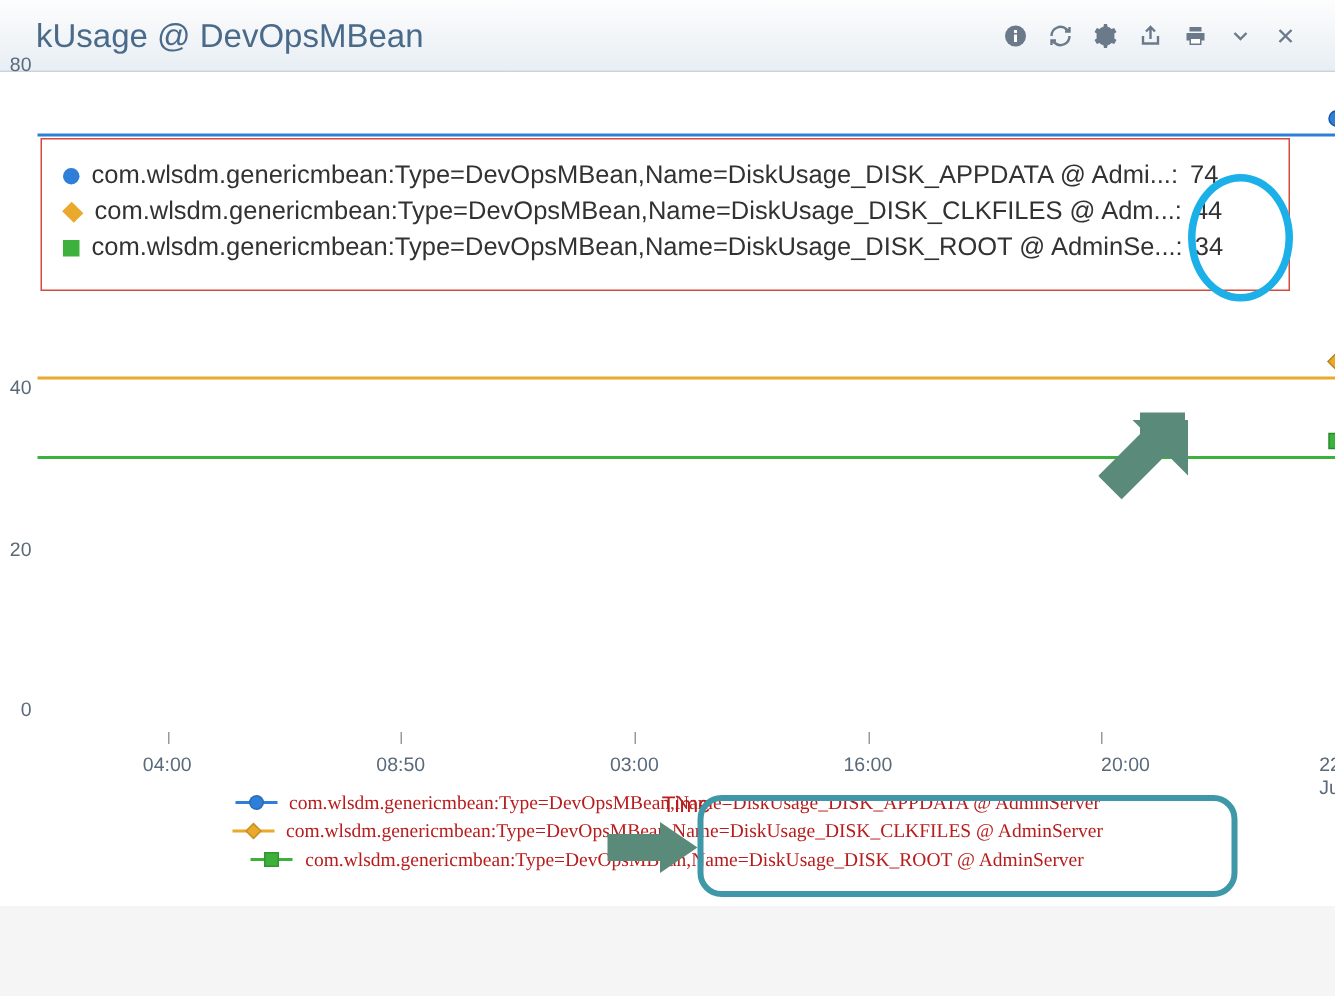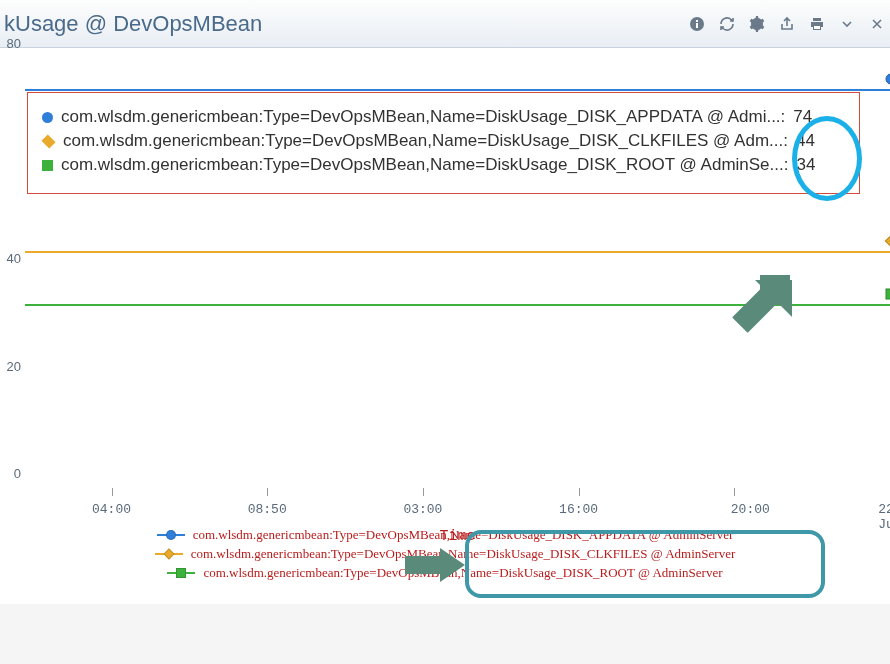--- a/index.html
+++ b/index.html
@@ -11,21 +11,21 @@
       overflow: hidden;
       position: relative;
     }
     .header {
       background: linear-gradient(#fdfdfd, #e8eef4);
       border-bottom: 1px solid #c9d3dd;
       height: 48px;
       display: flex;
       align-items: center;
       justify-content: space-between;
-      padding: 0 4px;
+      padding: 0 24px;
     }
     .header-title {
       font-size: 22px;
       color: #4a6a8a;
       font-weight: 400;
       white-space: nowrap;
       overflow: hidden;
     }
     .header-icons {
       display: flex;
@@ -116,21 +116,20 @@
     }
     .circle { border-radius: 50%; }
     .diamond { transform: rotate(45deg); width: 9px; height: 9px; margin: 1px; }
     .square { }
     .x-axis {
       position: absolute;
       left: 25px;
       right: 0;
       top: 448px;
       height: 40px;
-      font-family: Liberation Mono, monospace;
     }
     .x-tick {
       position: absolute;
       top: 6px;
       font-size: 13px;
       color: #5a6a7a;
       transform: translateX(-50%);
     }
     .x-tick-mark {
       position: absolute;

